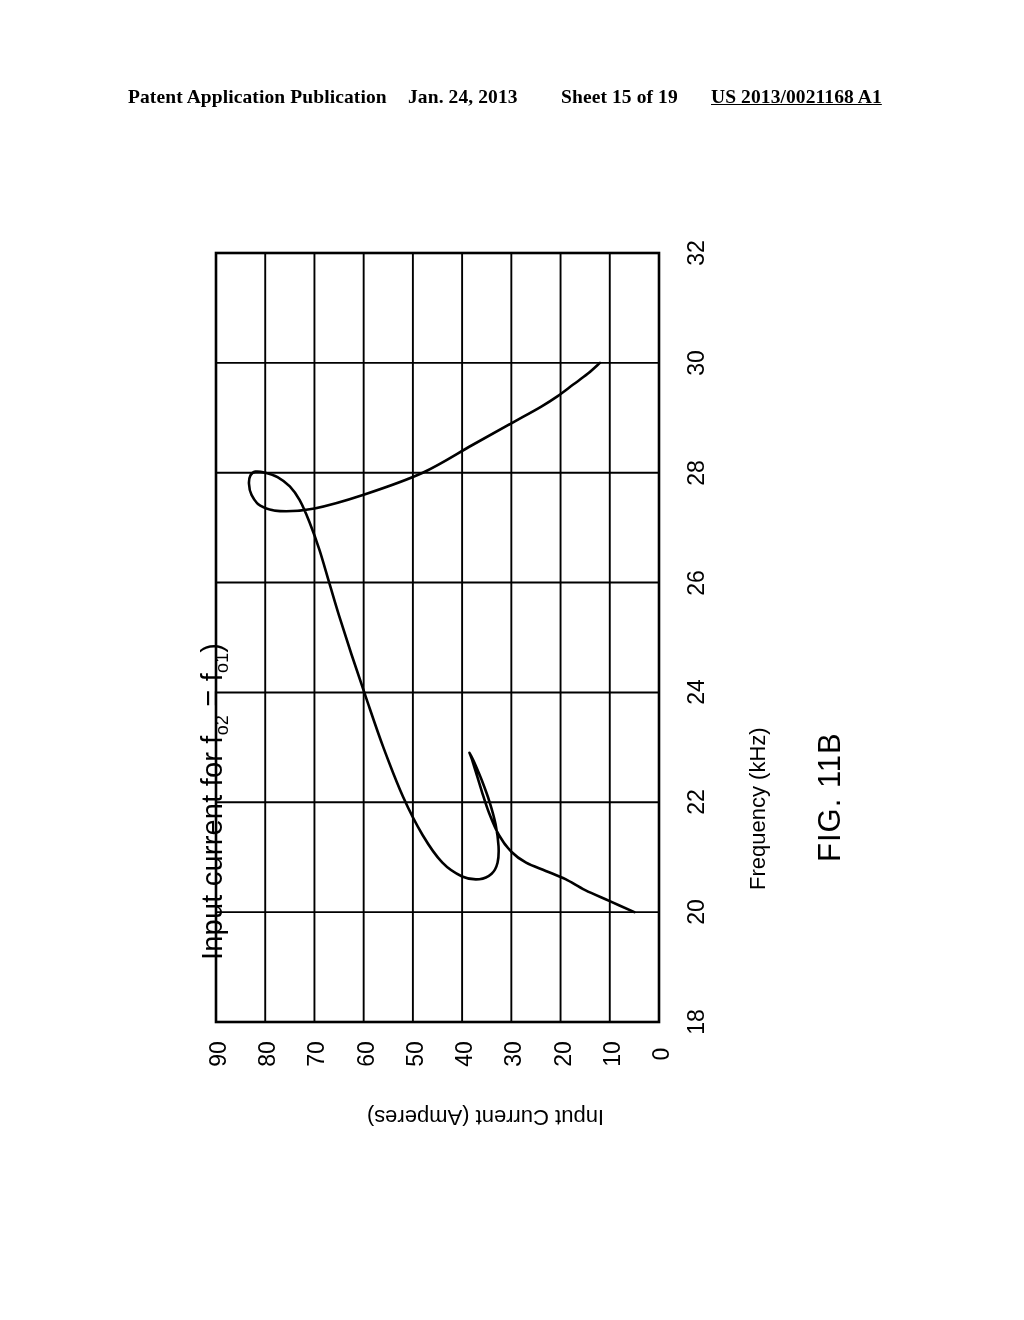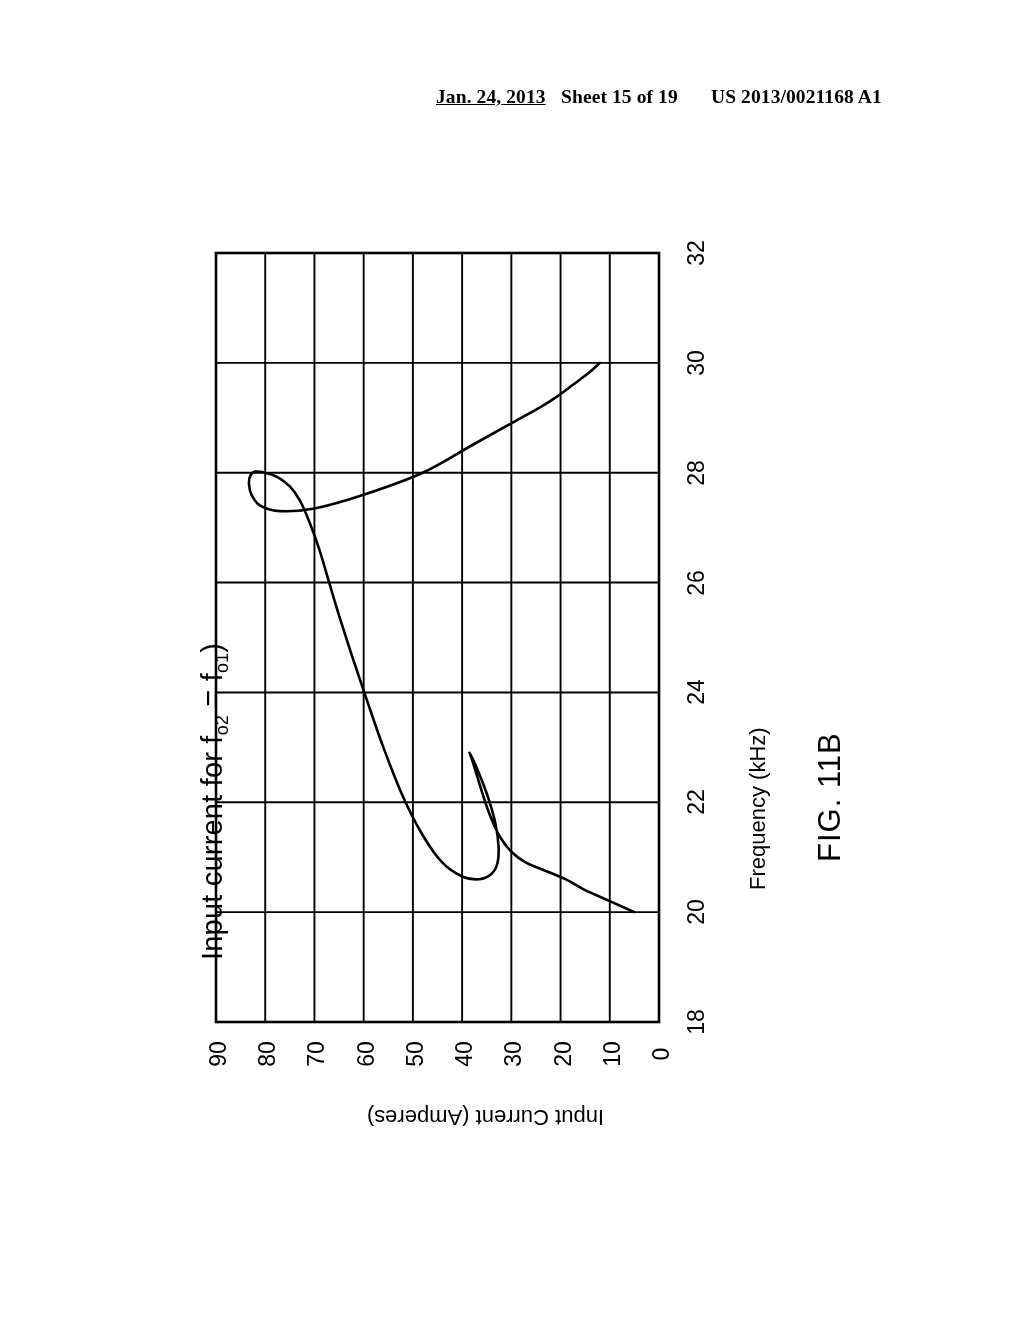--- a/index.html
+++ b/index.html
@@ -24,23 +24,23 @@
     left: 0;
     width: 1024px;
     height: 32px;
     font-family: "Liberation Serif", serif;
     font-weight: bold;
     font-size: 19.5px;
     letter-spacing: 0.1px;
     white-space: nowrap;
   }
   #patent-header .hdr-pub   { position: absolute; left: 128px; top: 0; }
-  #patent-header .hdr-date  { position: absolute; left: 436px; top: 0; text-decoration: underline; }
+  #patent-header .hdr-date  { position: absolute; left: 408px; top: 0; }
   #patent-header .hdr-sheet { position: absolute; left: 561px; top: 0; text-align: center; }
-  #patent-header .hdr-num   { position: absolute; left: 711px; top: 0; }
+  #patent-header .hdr-num   { position: absolute; left: 711px; top: 0; text-decoration: underline; }
 
   
   #figure-area {
     position: absolute;
     left: 0;
     top: 150px;
     width: 1024px;
     height: 1060px;
   }
 
@@ -112,20 +112,21 @@
     transform-origin: 0 0;
     text-align: center;
   }
   .xtick { width: 40px; left: 0; }
   .ytick { width: 40px; left: 0; }
 </style>
 </head>
 <body>
 
 <div id="patent-header">
+  <span class="hdr-pub">Patent Application Publication</span>
   <span class="hdr-date">Jan. 24, 2013</span>
   <span class="hdr-sheet">Sheet 15 of 19</span>
   <span class="hdr-num">US 2013/0021168 A1</span>
 </div>
 
 <div id="figure-area">
 
   <svg id="plot-svg" width="1024" height="1060" viewBox="0 0 1024 1060">
     <g id="gridlines">
         <line x1="216" y1="762.1428571428571" x2="659" y2="762.1428571428571" stroke="#000000" stroke-width="1.9"></line>

